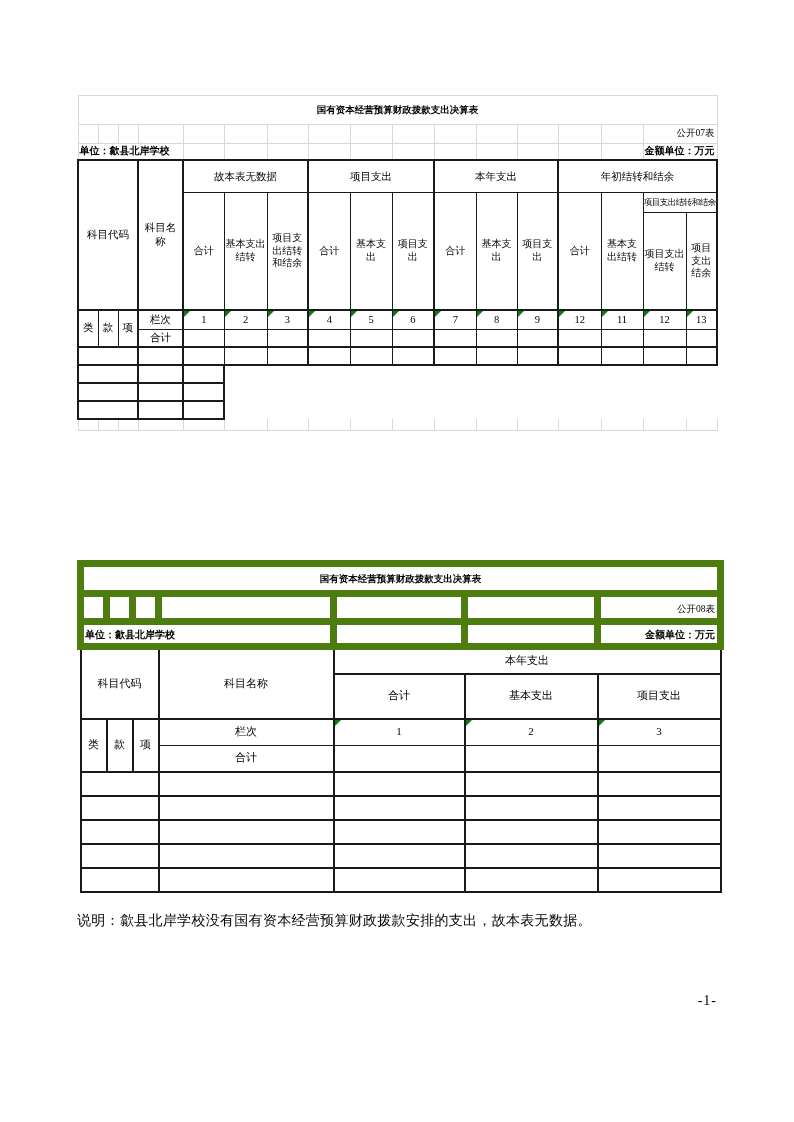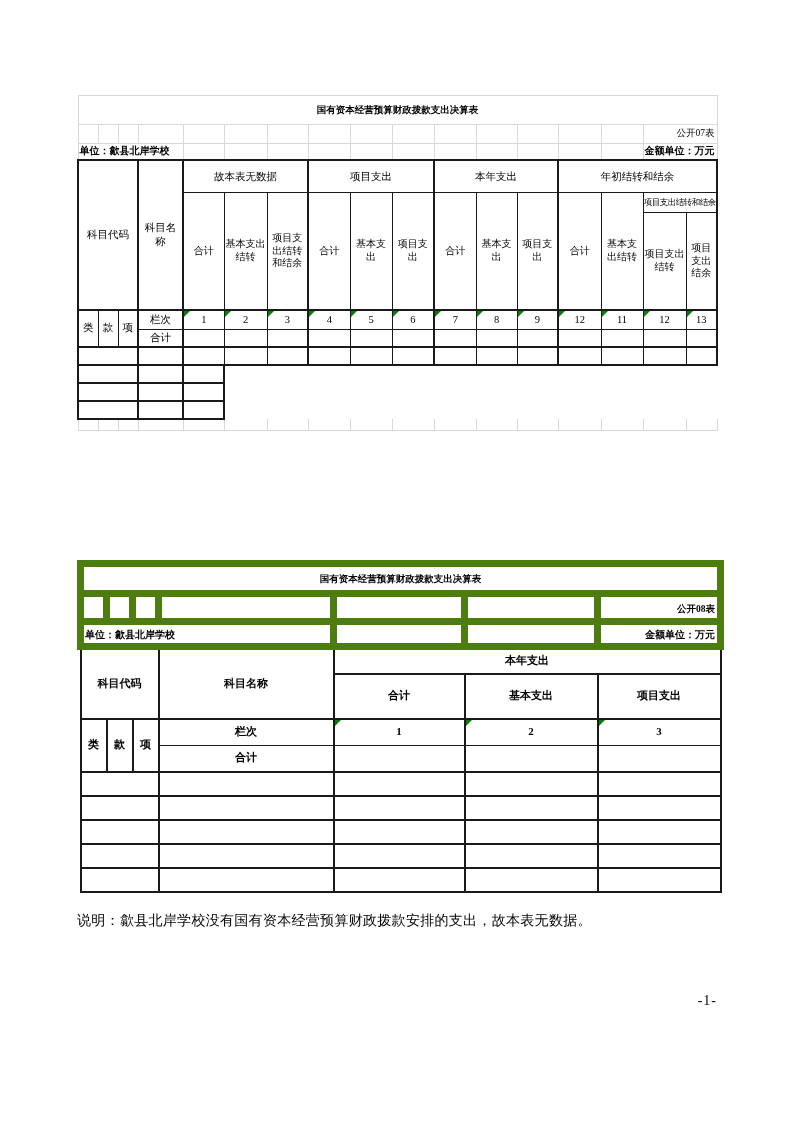--- a/index.html
+++ b/index.html
@@ -24,21 +24,21 @@
   #t1 tr.r5 td:nth-child(2),#t1 tr.r5 td:nth-child(5),#t1 tr.r5 td:nth-child(8),
   #t1 tr.r5 td:nth-child(11){border-left-width:2px;}
   #t1 tr.r5 td:last-child{border-right-width:2px;}
   #t1 tr.f td{border:1px solid #d8d8d8;border-top-style:none;}
   .eL{border-left-width:2px !important;}
   .eR{border-right-width:2px !important;}
   .sub{font-size:10px;}
   .band{font-size:8.5px;letter-spacing:-0.5px;white-space:nowrap;padding:0 !important;}
   
   #t2{left:77px;top:560px;width:640px;font-size:11px;}
-  #t2 td{border:2px solid #1a1a1a;font-weight:bold;}
+  #t2 td{border:2px solid #1a1a1a;}
   #t2 tr.p td{border:7px solid #4d7c0f;font-size:9.5px;}
   #t2 td.title-cell{font-weight:bold;font-size:15px;font-family:"Liberation Sans","DejaVu Sans",sans-serif;}
   #t2 .thinL{border-left-width:1px;}
   #t2 tr.r3 td{border-bottom-width:1px;}
   #t2 tr.r4b td{border-top-width:1px;}
   #t2 tr.pb td{vertical-align:bottom;padding-bottom:2px;}
   
   td.rel{position:relative;}
   .tri{position:absolute;top:0;left:0;width:0;height:0;
        border-top:6px solid #0a7d0a;border-right:6px solid transparent;}

